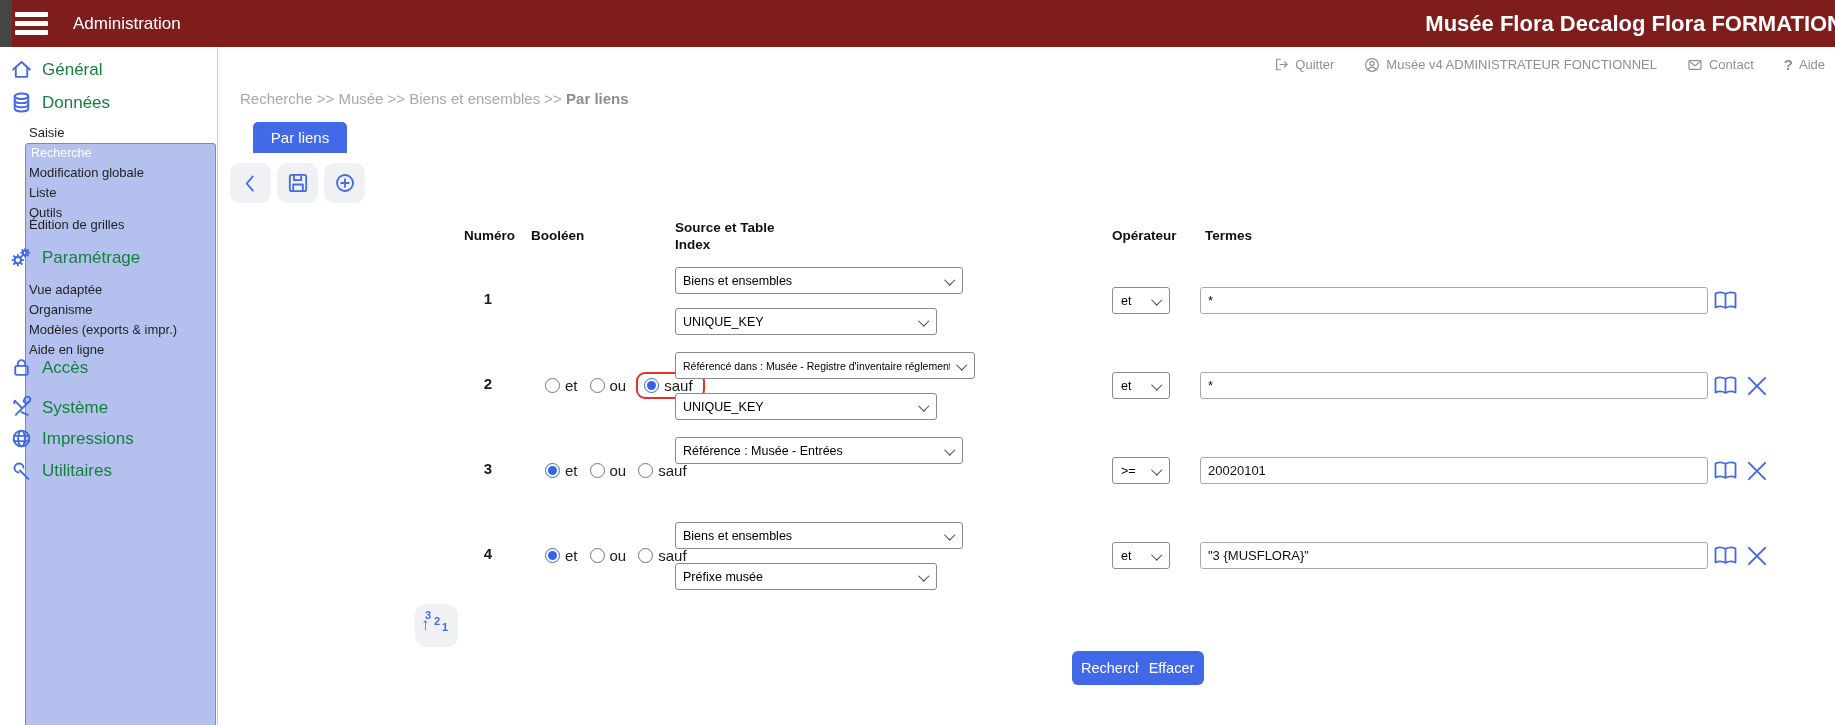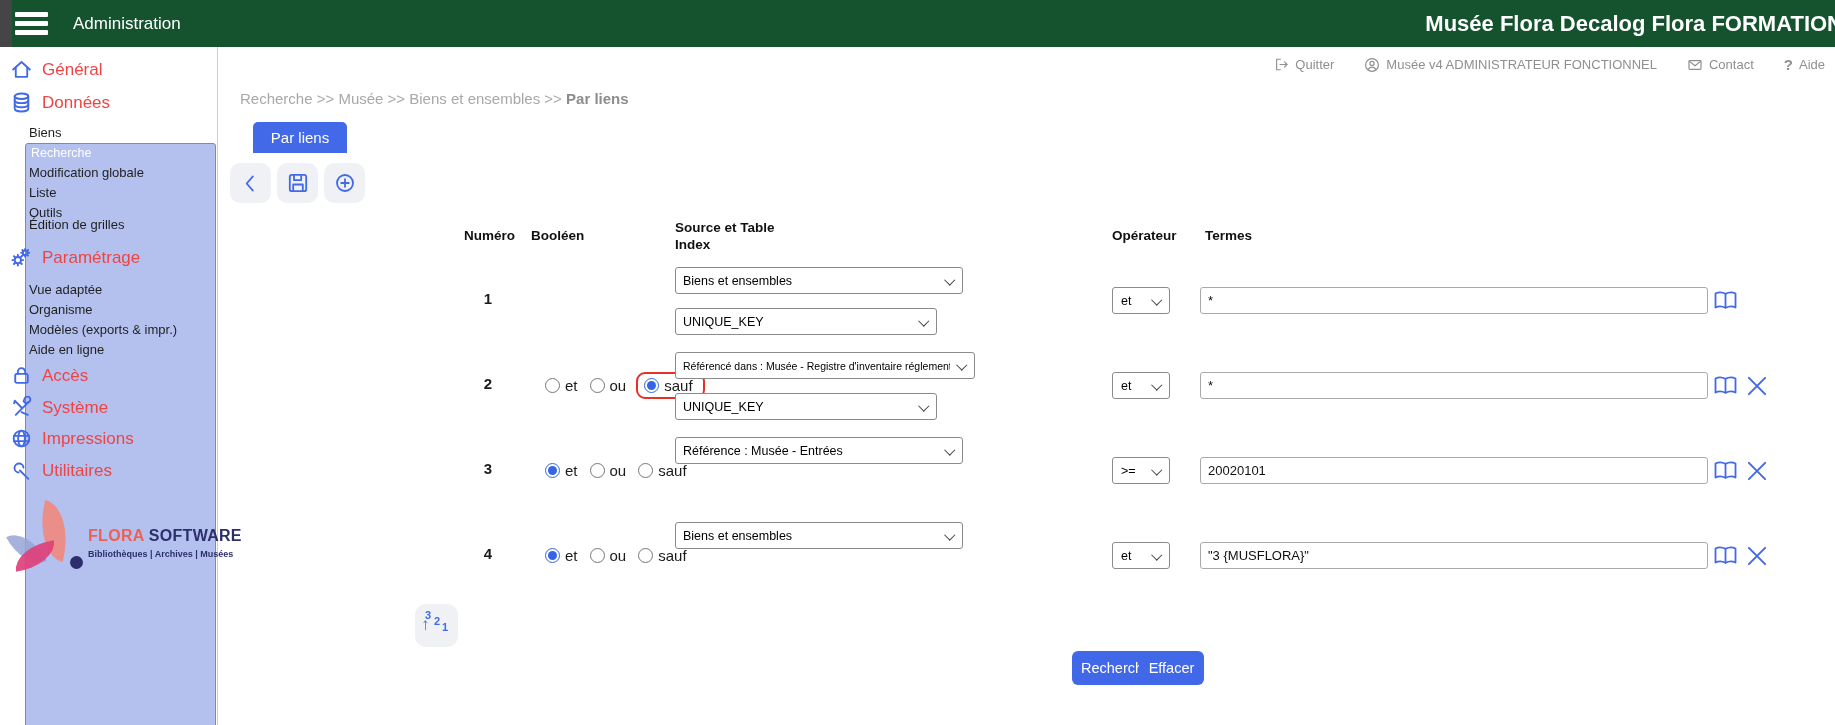--- a/index.html
+++ b/index.html
@@ -3,35 +3,35 @@
 <meta charset="utf-8">
 <style>
   html,body{margin:0;padding:0;background:#fff;}
   #app{position:relative;width:1835px;height:725px;background:#fff;overflow:hidden;
        font-family:"Liberation Sans",sans-serif;color:#1b1b1b;}
   svg{display:block;}
   .ic{stroke:#4169e8;fill:none;stroke-width:1.8;stroke-linecap:round;stroke-linejoin:round;}
   .icg{stroke:#8f8f8f;fill:none;stroke-width:1.5;stroke-linecap:round;stroke-linejoin:round;}
 
   
-  .topbar{position:absolute;left:0;top:0;width:1835px;height:47px;background:#14532d;overflow:hidden;}
+  .topbar{position:absolute;left:0;top:0;width:1835px;height:47px;background:#7f1d1d;overflow:hidden;}
   .darkstrip{position:absolute;left:0;top:0;width:12px;height:47px;background:#454545;}
   .burger{position:absolute;left:15px;top:12px;width:33px;height:23px;cursor:pointer;}
   .burger div{height:4.5px;background:#fff;border-radius:1px;margin-bottom:4.5px;}
   .app-title{position:absolute;left:73px;top:0;line-height:47px;color:#fff;font-size:17px;}
   .win-title{position:absolute;right:-8px;top:0;line-height:47px;color:#fff;font-size:22px;font-weight:bold;white-space:nowrap;}
 
   
   .util{position:absolute;top:56px;right:10px;display:flex;gap:30px;align-items:center;color:#8f8f8f;font-size:13px;}
   .util .u{display:flex;align-items:center;gap:6px;cursor:pointer;}
   .qmark{font-size:15px;font-weight:bold;color:#8f8f8f;}
 
   
   .vdiv{position:absolute;left:217px;top:47px;bottom:0;width:1px;background:#cfcfcf;}
-  .side-group{position:absolute;left:10px;display:flex;align-items:center;gap:9px;font-size:17px;color:#ef4444;cursor:pointer;}
+  .side-group{position:absolute;left:10px;display:flex;align-items:center;gap:9px;font-size:17px;color:#15803d;cursor:pointer;}
   .side-sub{position:absolute;left:29px;font-size:13px;color:#1f1f1f;line-height:19px;cursor:pointer;}
   .side-sub.sel{left:25px;width:160px;background:#b4c1ee;color:#fff;padding-left:5px;}
 
   
   .logo{position:absolute;left:12px;top:503px;width:200px;height:75px;}
   .petal{position:absolute;border-radius:0 100% 0 100%;}
   .p1{left:26px;top:0;width:32px;height:56px;background:#ee8b84;transform:rotate(14deg);opacity:.95;}
   .p2{left:2px;top:26px;width:25px;height:40px;background:#96a5d6;transform:rotate(-28deg);opacity:.85;}
   .p3{left:2px;top:40px;width:42px;height:26px;background:#e0407a;transform:rotate(-8deg);border-radius:100% 0 100% 0;opacity:.92;}
   .dot{position:absolute;left:58px;top:53px;width:13px;height:13px;border-radius:50%;background:#2c2f6c;}
@@ -147,21 +147,21 @@
     <span>
         <svg width="23" height="23" viewBox="0 0 22 22">
           <ellipse class="ic" cx="11" cy="5" rx="6.5" ry="2.6"></ellipse>
           <path class="ic" d="M4.5 5 V17 c0 1.4 2.9 2.6 6.5 2.6 s6.5 -1.2 6.5 -2.6 V5"></path>
           <path class="ic" d="M4.5 9 c0 1.4 2.9 2.6 6.5 2.6 s6.5 -1.2 6.5 -2.6"></path>
           <path class="ic" d="M4.5 13 c0 1.4 2.9 2.6 6.5 2.6 s6.5 -1.2 6.5 -2.6"></path>
         </svg>
       </span>
     <span>Données</span>
   </div>
-  <div class="side-sub" style="top:123px;">Biens</div>
+  <div class="side-sub" style="top:123px;">Saisie</div>
   <div class="side-sub sel" style="top:143px;">Recherche</div>
   <div class="side-sub" style="top:163px;">Modification globale</div>
   <div class="side-sub" style="top:183px;">Liste</div>
   <div class="side-sub" style="top:203px;">Outils</div>
   <div class="side-sub" style="top:215px;">Édition de grilles</div>
 
   <div class="side-group" style="top:246px;">
     <span>
         <svg width="23" height="23" viewBox="0 0 22 22">
       <circle class="ic" cx="7.5" cy="13.5" r="3" stroke-width="1.5"></circle>
@@ -170,21 +170,21 @@
       <path class="ic" stroke-width="1.5" d="M17.1 6.5 H18.3 M16.35 8.35 L17.2 9.2 M14.5 9.1 V10.3 M12.65 8.35 L11.8 9.2 M11.9 6.5 H10.7 M12.65 4.65 L11.8 3.8 M14.5 3.9 V2.7 M16.35 4.65 L17.2 3.8"></path>
     </svg>
       </span>
     <span>Paramétrage</span>
   </div>
   <div class="side-sub" style="top:280px;">Vue adaptée</div>
   <div class="side-sub" style="top:300px;">Organisme</div>
   <div class="side-sub" style="top:320px;">Modèles (exports &amp; impr.)</div>
   <div class="side-sub" style="top:340px;">Aide en ligne</div>
 
-  <div class="side-group" style="top:364px;justify-content:space-between;">
+  <div class="side-group" style="top:356px;justify-content:space-between;">
     <span>
         <svg width="23" height="23" viewBox="0 0 22 22">
           <rect class="ic" x="5" y="9.5" width="12" height="8.5" rx="1.5"></rect>
           <path class="ic" d="M7.5 9.5 V7.5 a3.5 3.5 0 0 1 7 0 V9.5"></path>
         </svg>
       </span>
     <span>Accès</span>
   </div>
   <div class="side-group" style="top:396px;">
     <span>
@@ -209,32 +209,20 @@
   <div class="side-group" style="top:459px;">
     <span>
         <svg width="23" height="23" viewBox="0 0 22 22">
           <path class="ic" d="M9.5 11 L17.5 19"></path>
           <path class="ic" d="M12.9 8.2 A4.3 4.3 0 1 0 8.2 12.9"></path>
         </svg>
       </span>
     <span>Utilitaires</span>
   </div>
 
-  <div class="logo">
-    <div class="petal p1"></div>
-    <div class="petal p2"></div>
-    <div class="petal p3"></div>
-    <div class="dot"></div>
-    <div class="logo-t1">
-      <span class="c1">FLORA</span>
-      <span class="c2"> </span>
-      <span class="c2">SOFTWARE</span>
-    </div>
-    <div class="logo-t2">Bibliothèques | Archives | Musées</div>
-  </div>
 
   <div class="crumb"><span>Recherche &gt;&gt; Musée &gt;&gt; Biens et ensembles &gt;&gt; </span><b>Par liens</b></div>
 
   <button class="tab">Par liens</button>
 
   <div class="toolbar">
     <button class="tbtn">
       <span>
           <svg width="23" height="23" viewBox="0 0 24 24">
             <path class="ic" stroke-width="2.8" d="M14.5 4.5 L8 12 L14.5 19.5"></path>
@@ -370,20 +358,23 @@
         <input type="radio" name="bool4" style="">
         <span>ou</span>
       </label>
     <label>
         <input type="radio" name="bool4" style="">
         <span>sauf</span>
       </label>
   </div>
   <div class="selwrap" style="left:675px;top:522px;width:288px;">
     <select class="sel"><option>Biens et ensembles</option></select>
+  </div>
+  <div class="selwrap" style="left:675px;top:563px;width:262px;">
+    <select class="sel"><option>Préfixe musée</option></select>
   </div>
   <div class="selwrap" style="left:1112px;top:542px;width:58px;">
     <select class="sel" style="padding:0 18px 0 8px;"><option>et</option></select>
   </div>
   <input class="terms" style="top: 542px;" value="&quot;3 {MUSFLORA}&quot;">
   <span class="rowicon" style="left:1712px;top:544px;">
       <svg width="27" height="24" viewBox="0 0 26 24">
         <path class="ic" stroke-width="2.1" d="M3 4.5 C6 3 9.5 3 13 4.8 C16.5 3 20 3 23 4.5 V18.5 C20 17 16.5 17 13 18.8 C9.5 17 6 17 3 18.5 Z"></path>
         <path class="ic" stroke-width="2.1" d="M13 4.8 V18.8"></path>
       </svg>

